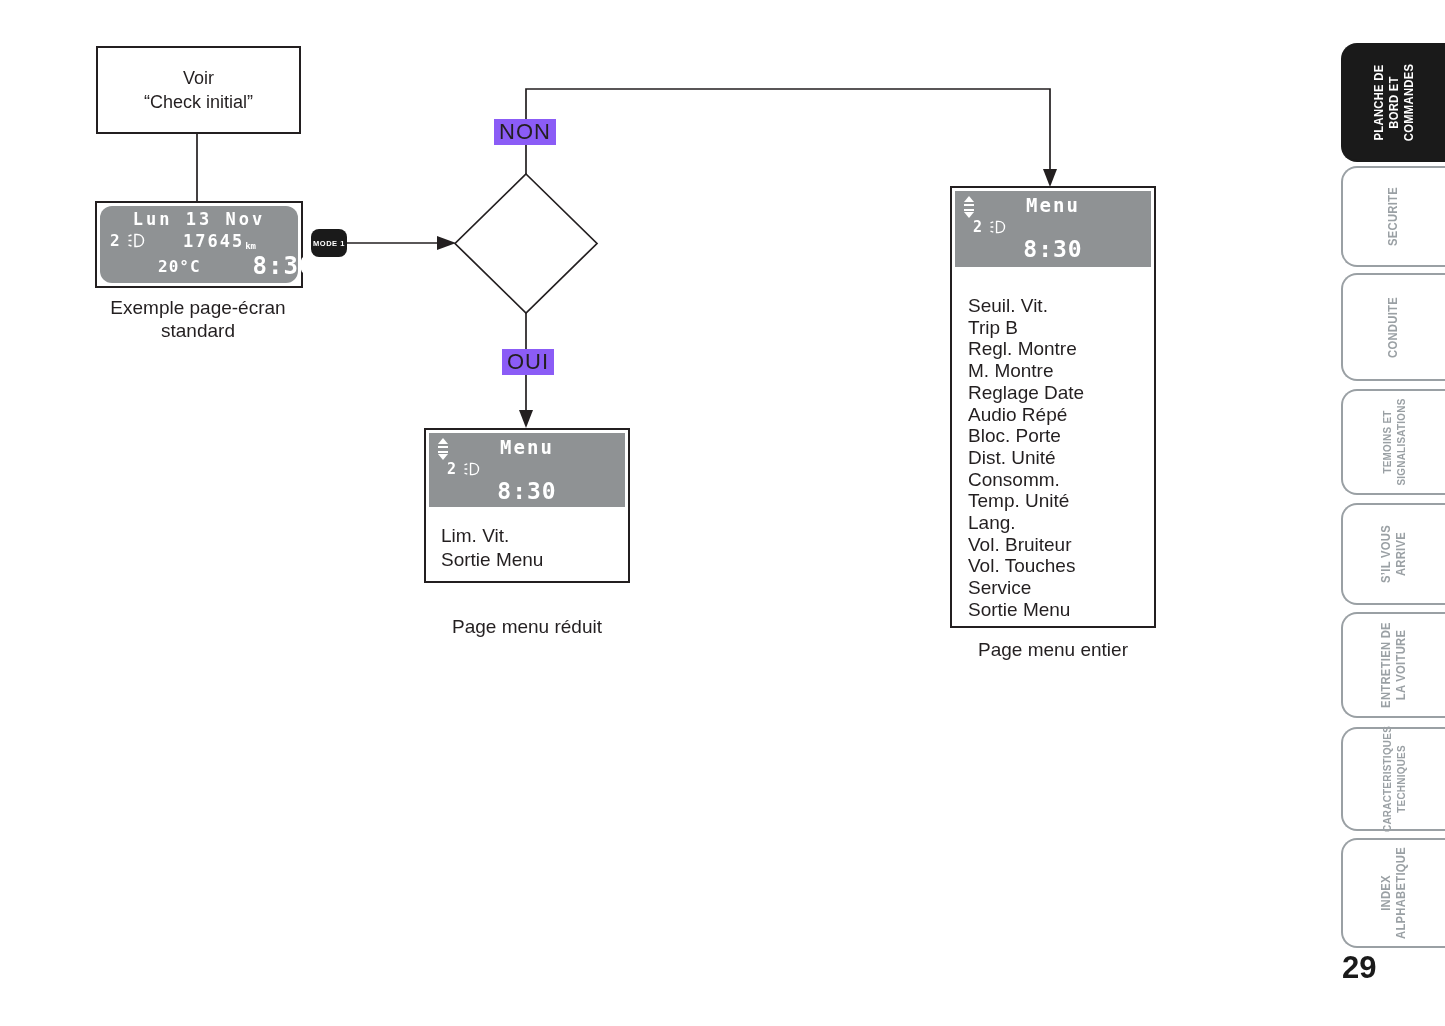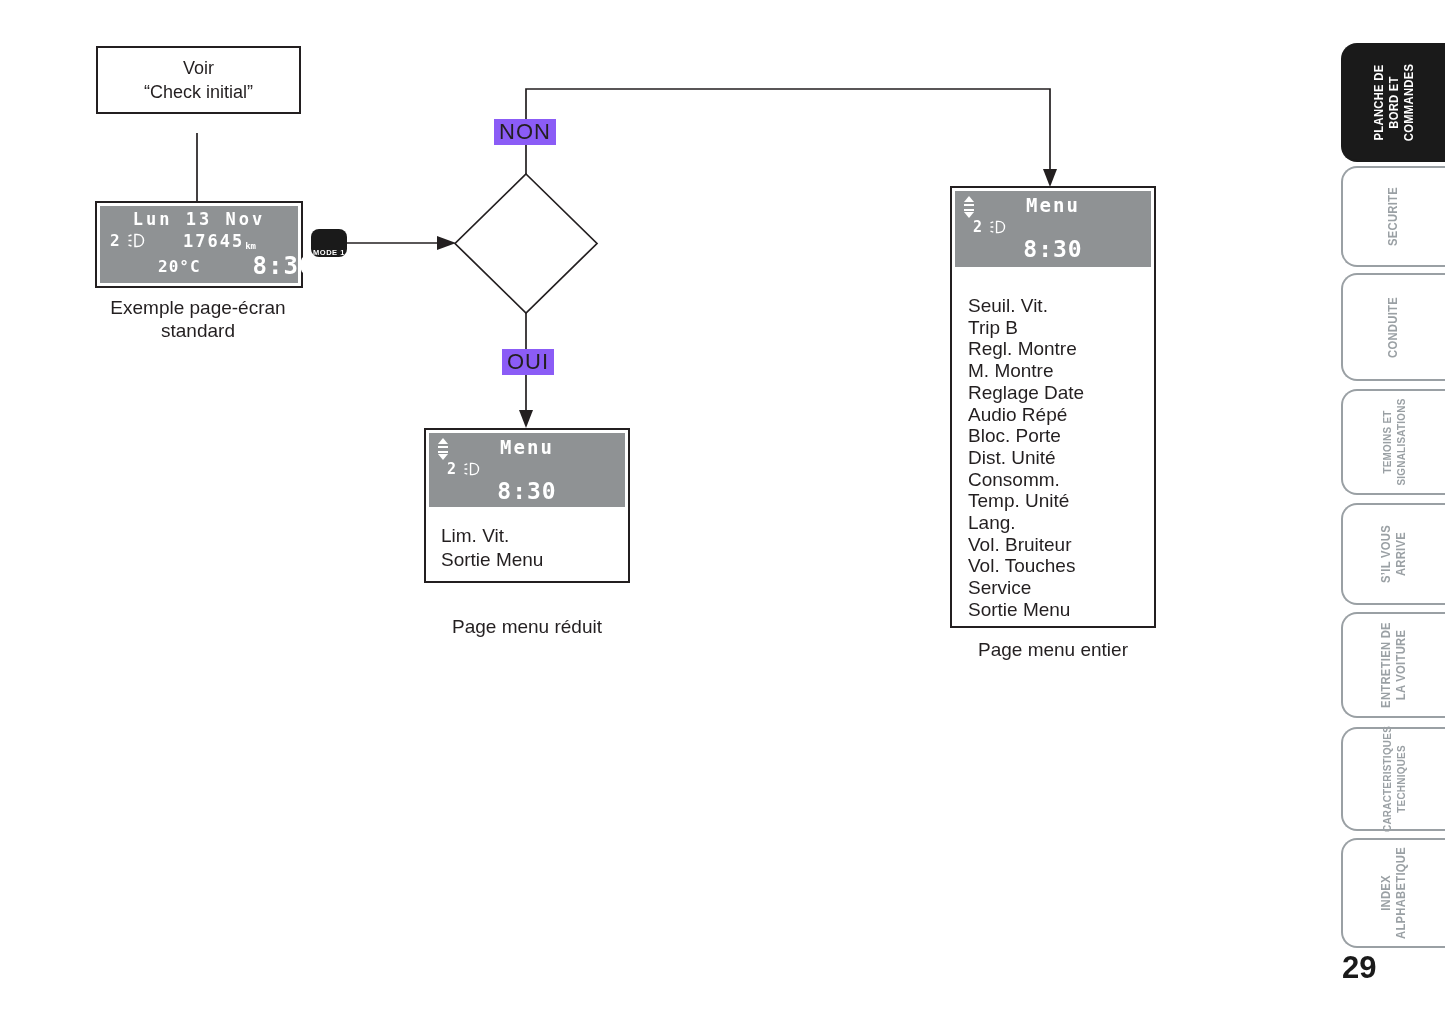--- a/index.html
+++ b/index.html
@@ -25,21 +25,21 @@
   .menu-title{font-size:19px;letter-spacing:2px;}
   .unit{font-size:9px;letter-spacing:0;margin-left:1px;align-self:flex-end;}
 
   
   .updown{display:flex;flex-direction:column;align-items:center;}
   .updown .tri-up{width:0;height:0;border-left:5px solid transparent;border-right:5px solid transparent;border-bottom:6px solid #fff;}
   .updown .tri-dn{width:0;height:0;border-left:5px solid transparent;border-right:5px solid transparent;border-top:6px solid #fff;}
   .updown .bar{width:10px;height:2px;background:#fff;margin:1.5px 0;}
 
   
-  .modekey{background:#1a1a1a;color:#fff;border-radius:8px;display:flex;align-items:flex-end;justify-content:center;
+  .modekey{background:#1a1a1a;color:#fff;border-radius:8px;display:flex;align-items:center;justify-content:center;
            font-size:7.5px;font-weight:bold;letter-spacing:.5px;font-family:"Liberation Sans",sans-serif;}
 
   
   .menulist{font-size:19px;color:#231f20;}
 
   
   .flowlabel{background:#8b5cf6;padding:0 5px;font-size:22px;letter-spacing:1px;z-index:2;}
 
   
   .tab{position:absolute;right:0;width:104px;box-sizing:border-box;background:#fff;
@@ -67,27 +67,27 @@
       <path d="M526 313 V 417"></path>
     </g>
     <g fill="#231f20" stroke="none">
       <polygon points="456,243 437,236 437,250"></polygon>
       <polygon points="1050,187 1043,169 1057,169"></polygon>
       <polygon points="526,428 519,410 533,410"></polygon>
     </g>
     <polygon points="526,174 597,243.5 526,313 455,243.5" fill="#ffffff" stroke="#231f20" stroke-width="1.7"></polygon>
   </svg>
 
-  <div class="abs flowbox z2" style="left:96px;top:46px;width:205px;height:68px;">
+  <div class="abs flowbox z2" style="left:96px;top:46px;width:205px;height:88px;">
     <div>Voir</div>
     <div>“Check initial”</div>
   </div>
 
   <div class="abs lcdbox z2" style="left:95px;top:201px;width:208px;height:87px;">
-    <div class="lcd" style="height:100%;display:flex;flex-direction:column;justify-content:space-between;padding:3px 0;box-sizing:border-box;">
+    <div class="lcd" style="height:100%;display:flex;flex-direction:column;justify-content:space-between;padding:3px 0;box-sizing:border-box;border-radius:12px;">
       <div class="lcd-row" style="justify-content:center;">
         <span class="dm" style="font-size:17px;letter-spacing:3px;">Lun 13 Nov</span>
       </div>
       <div class="lcd-row" style="justify-content:space-between;padding:0 42px 0 10px;">
         <span style="display:flex;align-items:center;gap:3px;">
           <span class="dm" style="font-size:16px;">2</span>
           <svg width="22" height="15" viewBox="0 0 22 15">
             <path d="M12 1.5 c4 0 6.5 2.6 6.5 6 s-2.5 6-6.5 6 h-2 v-12 z" fill="none" stroke="#fff" stroke-width="1.5"></path>
             <path d="M6.5 2 l-3 1 M6.5 7.5 l-3 0 M6.5 13 l-3 -1" stroke="#fff" stroke-width="1.4"></path>
           </svg>

